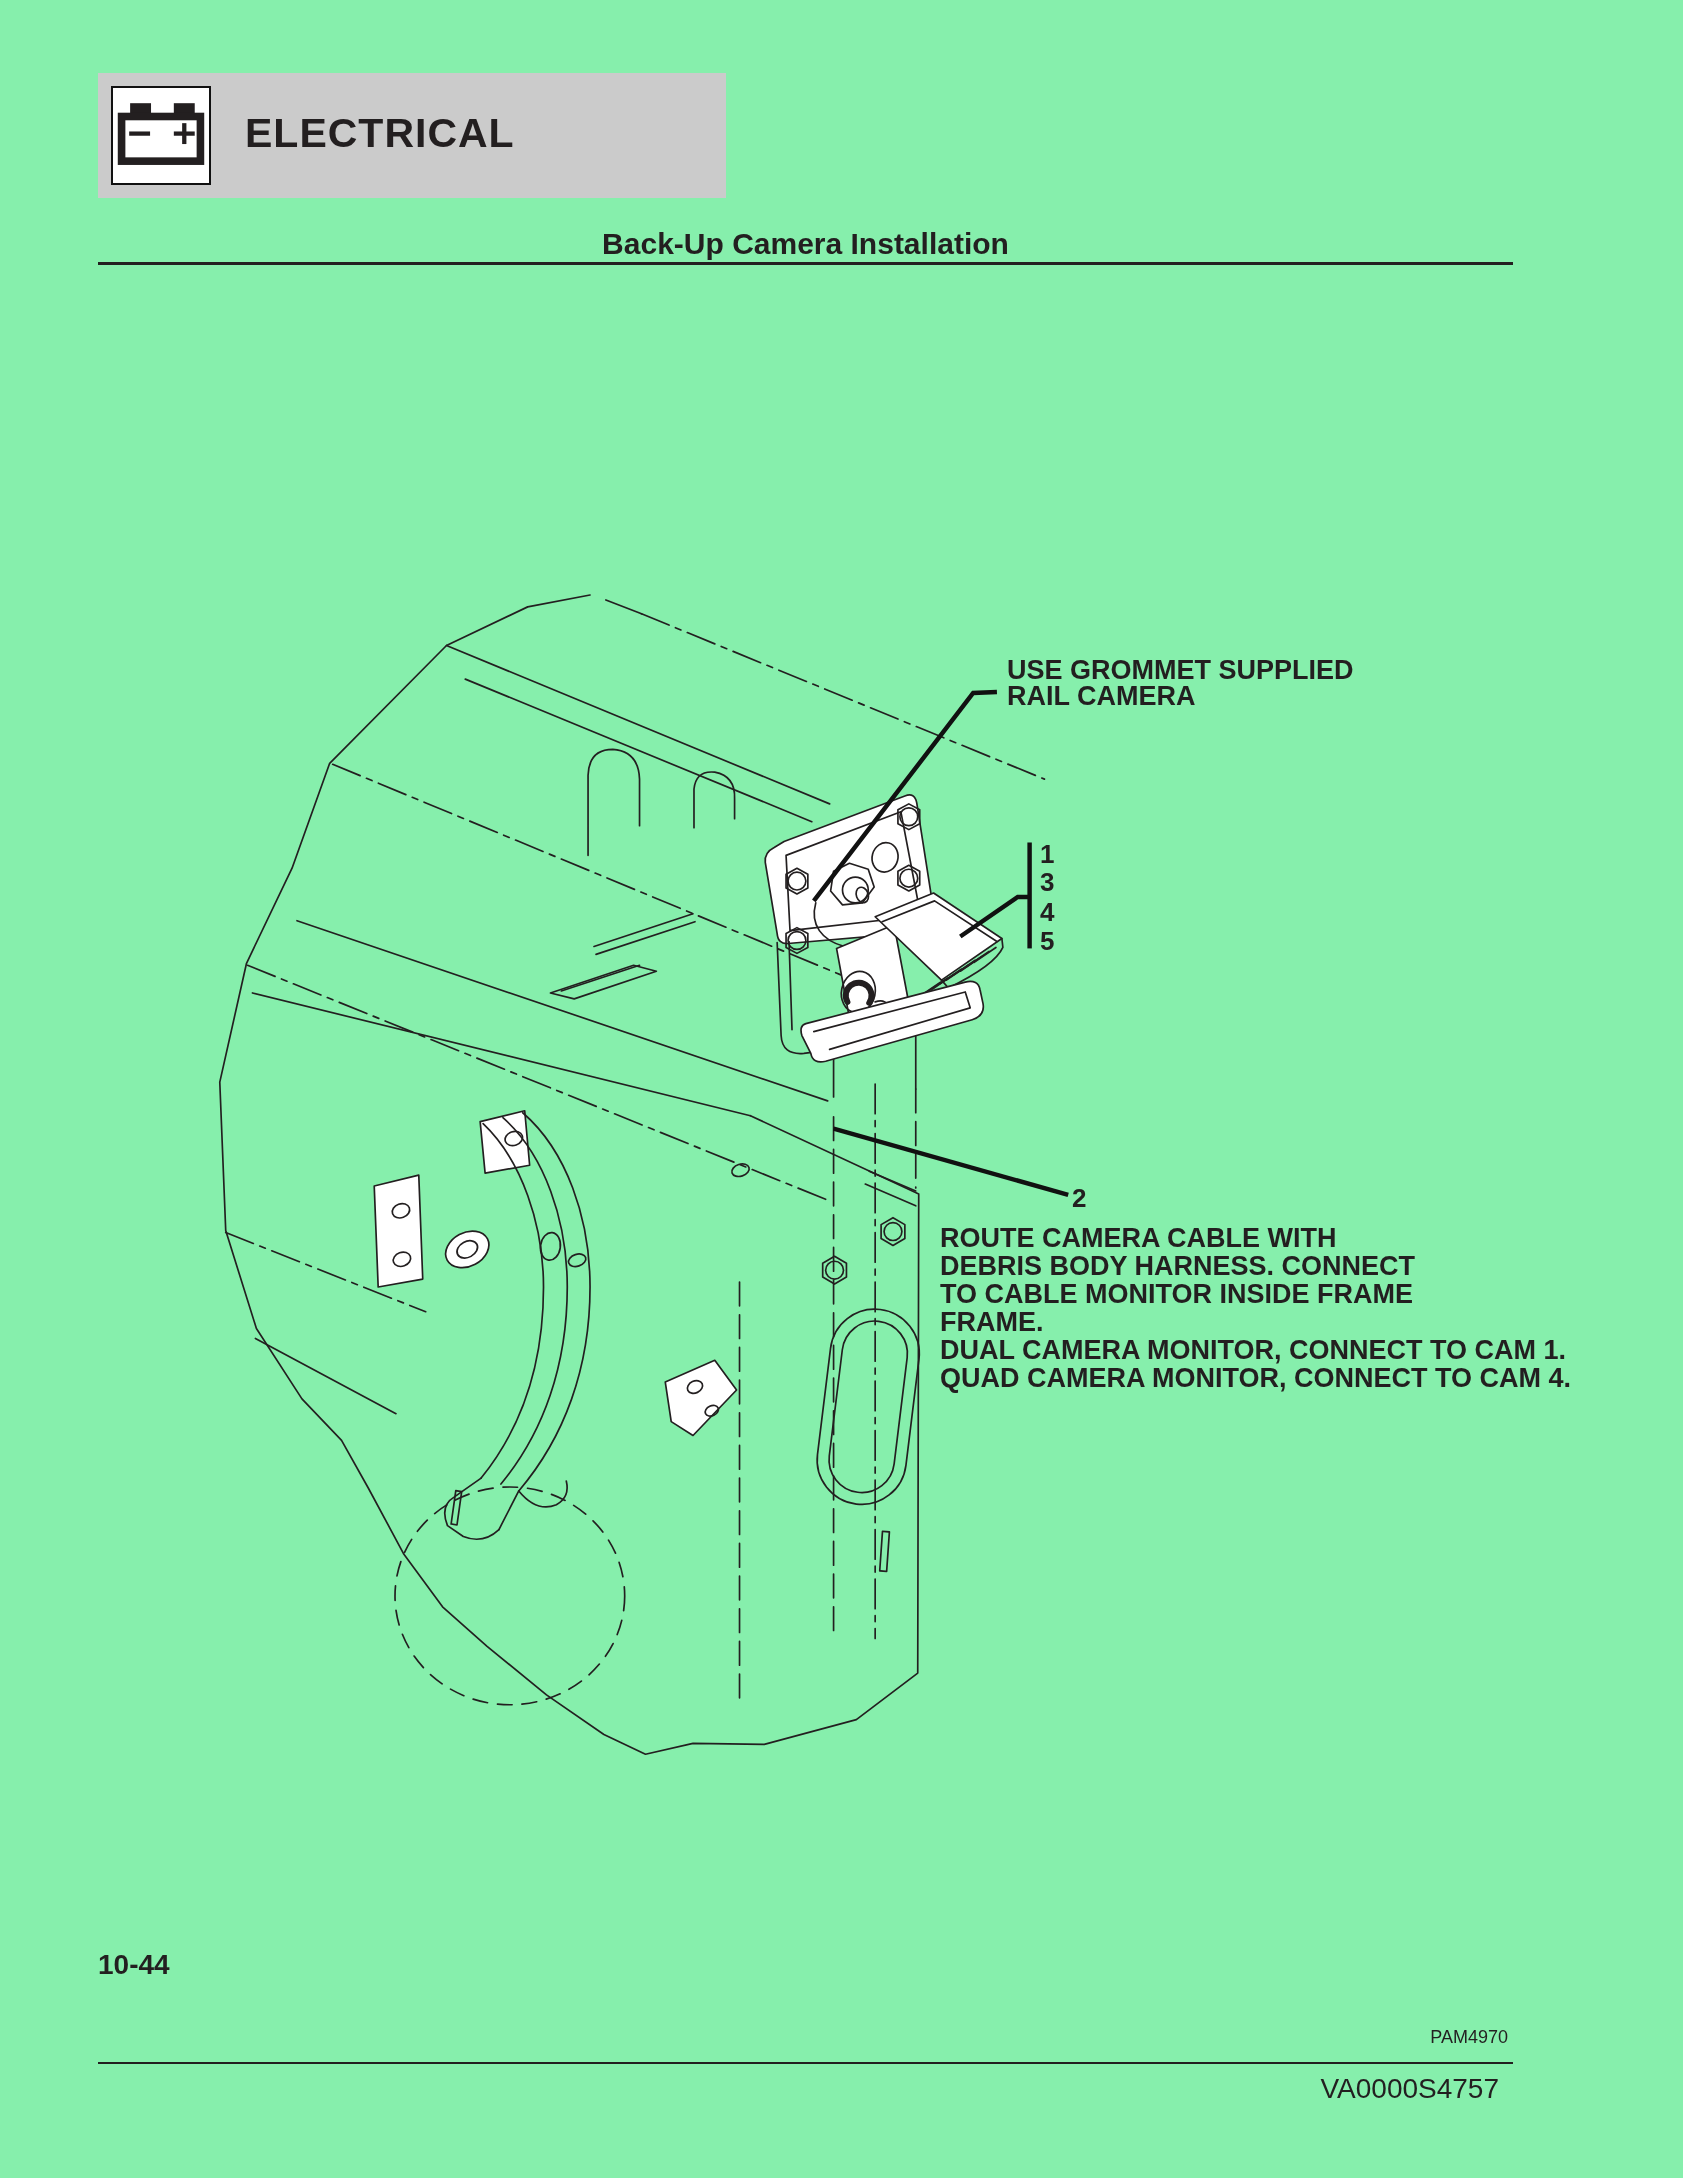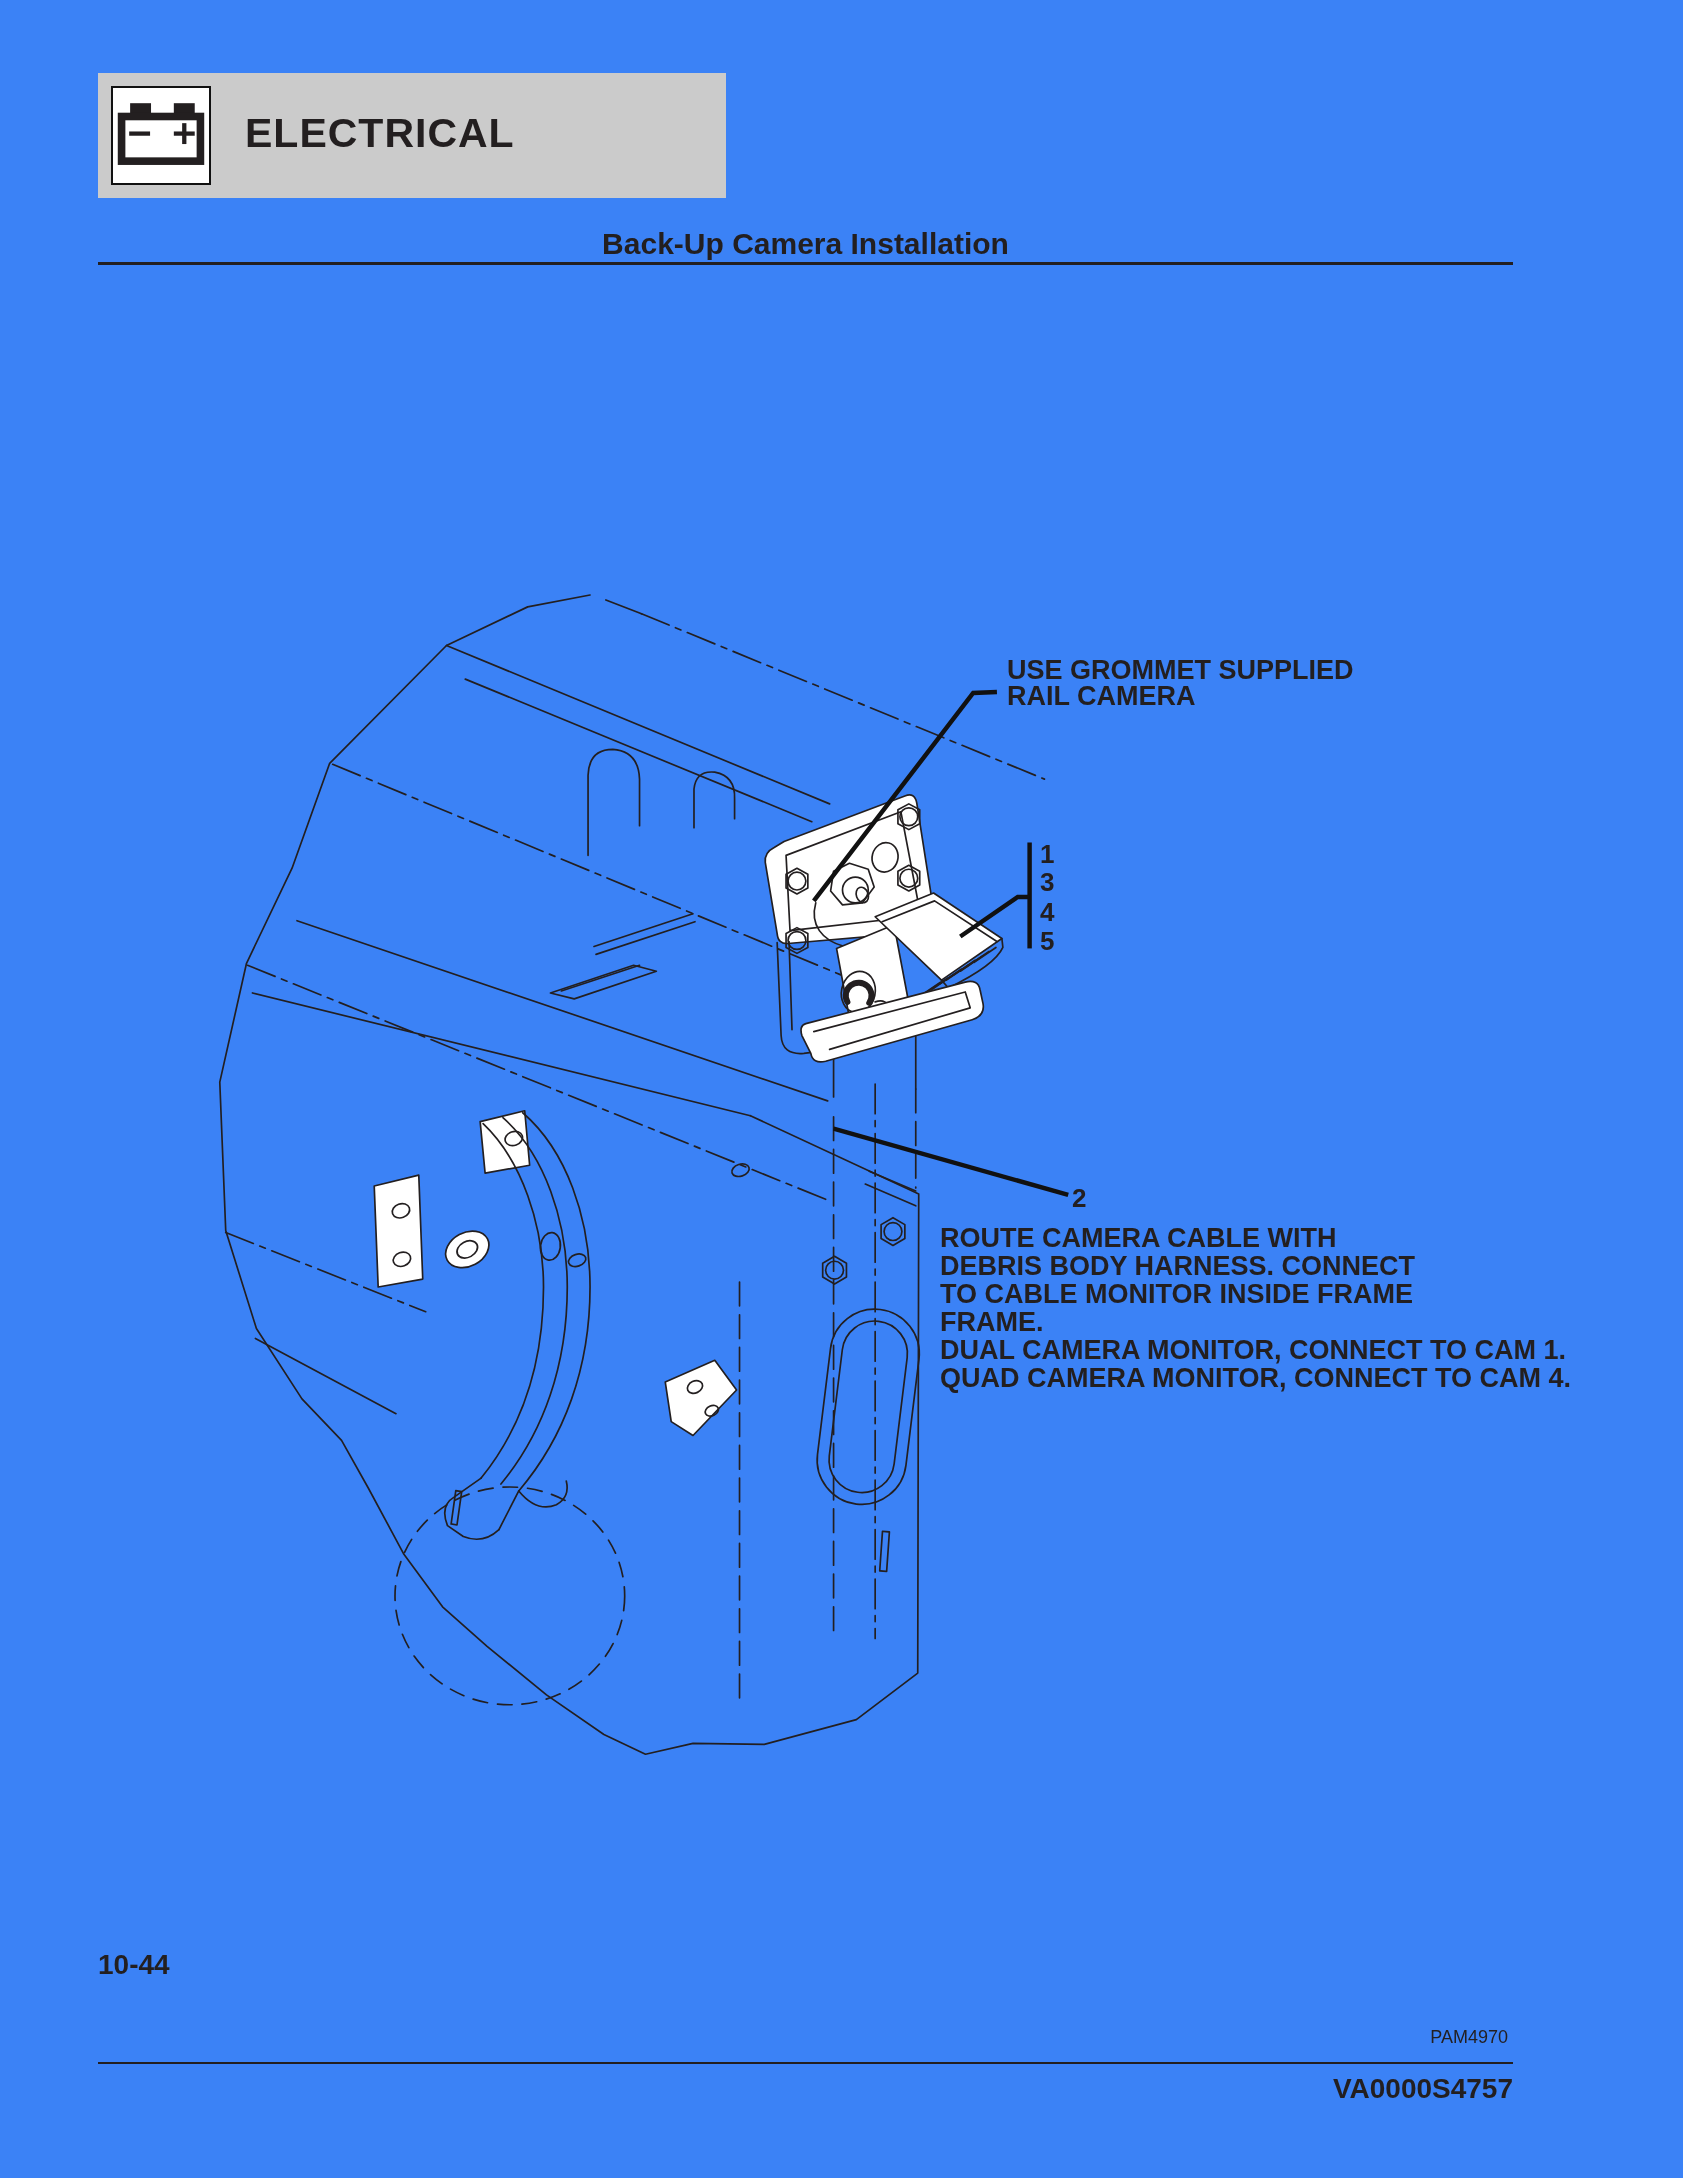--- a/index.html
+++ b/index.html
@@ -1,38 +1,38 @@
 <!DOCTYPE html>
 <html><head>
 <meta charset="utf-8">
 <style>
   html,body{margin:0;padding:0;background:#e8e8e8;}
   .page{
-    position:relative;width:1683px;height:2178px;background:#3b82f6;
+    position:relative;width:1683px;height:2178px;background:#86efac;
     font-family:"Liberation Sans","DejaVu Sans",sans-serif;color:#231f20;
     overflow:hidden;margin:0 auto;
   }
   .abs{position:absolute;}
   .banner{left:98px;top:73px;width:628px;height:125px;background:#cbcbcb;}
   .icon-box{left:111px;top:86px;width:100px;height:99px;background:#ffffff;border:2px solid #111111;box-sizing:border-box;}
   .banner-title{left:245px;top:113px;font-size:41px;font-weight:bold;letter-spacing:1px;line-height:1;}
   .doc-title{left:98px;top:229px;width:1415px;text-align:center;font-size:30px;font-weight:bold;line-height:1;}
   .rule{background:#231f20;height:2.5px;}
   .title-rule{left:98px;top:262px;width:1415px;}
   .footer-rule{left:98px;top:2062px;width:1415px;height:2px;}
   .diagram{left:0;top:0;width:1683px;height:2178px;}
   .callout{font-weight:bold;font-size:27px;line-height:26px;white-space:nowrap;}
   .callout span{display:block;}
   .route-note{left:940px;top:1224px;font-weight:bold;font-size:27px;line-height:28px;white-space:nowrap;}
   .route-note span{display:block;}
   .item-num{font-size:26px;font-weight:bold;line-height:1;}
   .fig-code{left:1211px;top:2028px;width:297px;text-align:right;font-size:18px;line-height:1;}
   .footer-left{left:98px;top:1951px;font-size:28px;font-weight:bold;line-height:1;}
   .footer-center{left:98px;top:2075px;width:1415px;text-align:center;font-size:28px;font-weight:bold;line-height:1;}
-  .footer-right{left:98px;top:2075px;width:1415px;text-align:right;font-size:28px;font-weight:bold;line-height:1;}
+  .footer-right{left:84px;top:2075px;width:1415px;text-align:right;font-size:28px;font-weight:normal;line-height:1;}
   svg .thin{stroke:#231f20;stroke-width:1.7;fill:none;stroke-linejoin:round;stroke-linecap:round;}
   svg .thinw{stroke:#231f20;stroke-width:1.7;fill:#ffffff;stroke-linejoin:round;stroke-linecap:round;}
   svg .dashdot{stroke-dasharray:30 7 6 7;}
   svg .dashed{stroke-dasharray:24 9;}
   svg .phantom{stroke-dasharray:15 10;}
   svg .leader{stroke:#111111;stroke-width:4.5;fill:none;stroke-linecap:butt;stroke-linejoin:miter;}
   svg .thick{stroke:#231f20;stroke-width:6;fill:none;stroke-linecap:round;}
 </style>
 </head>
 <body>

